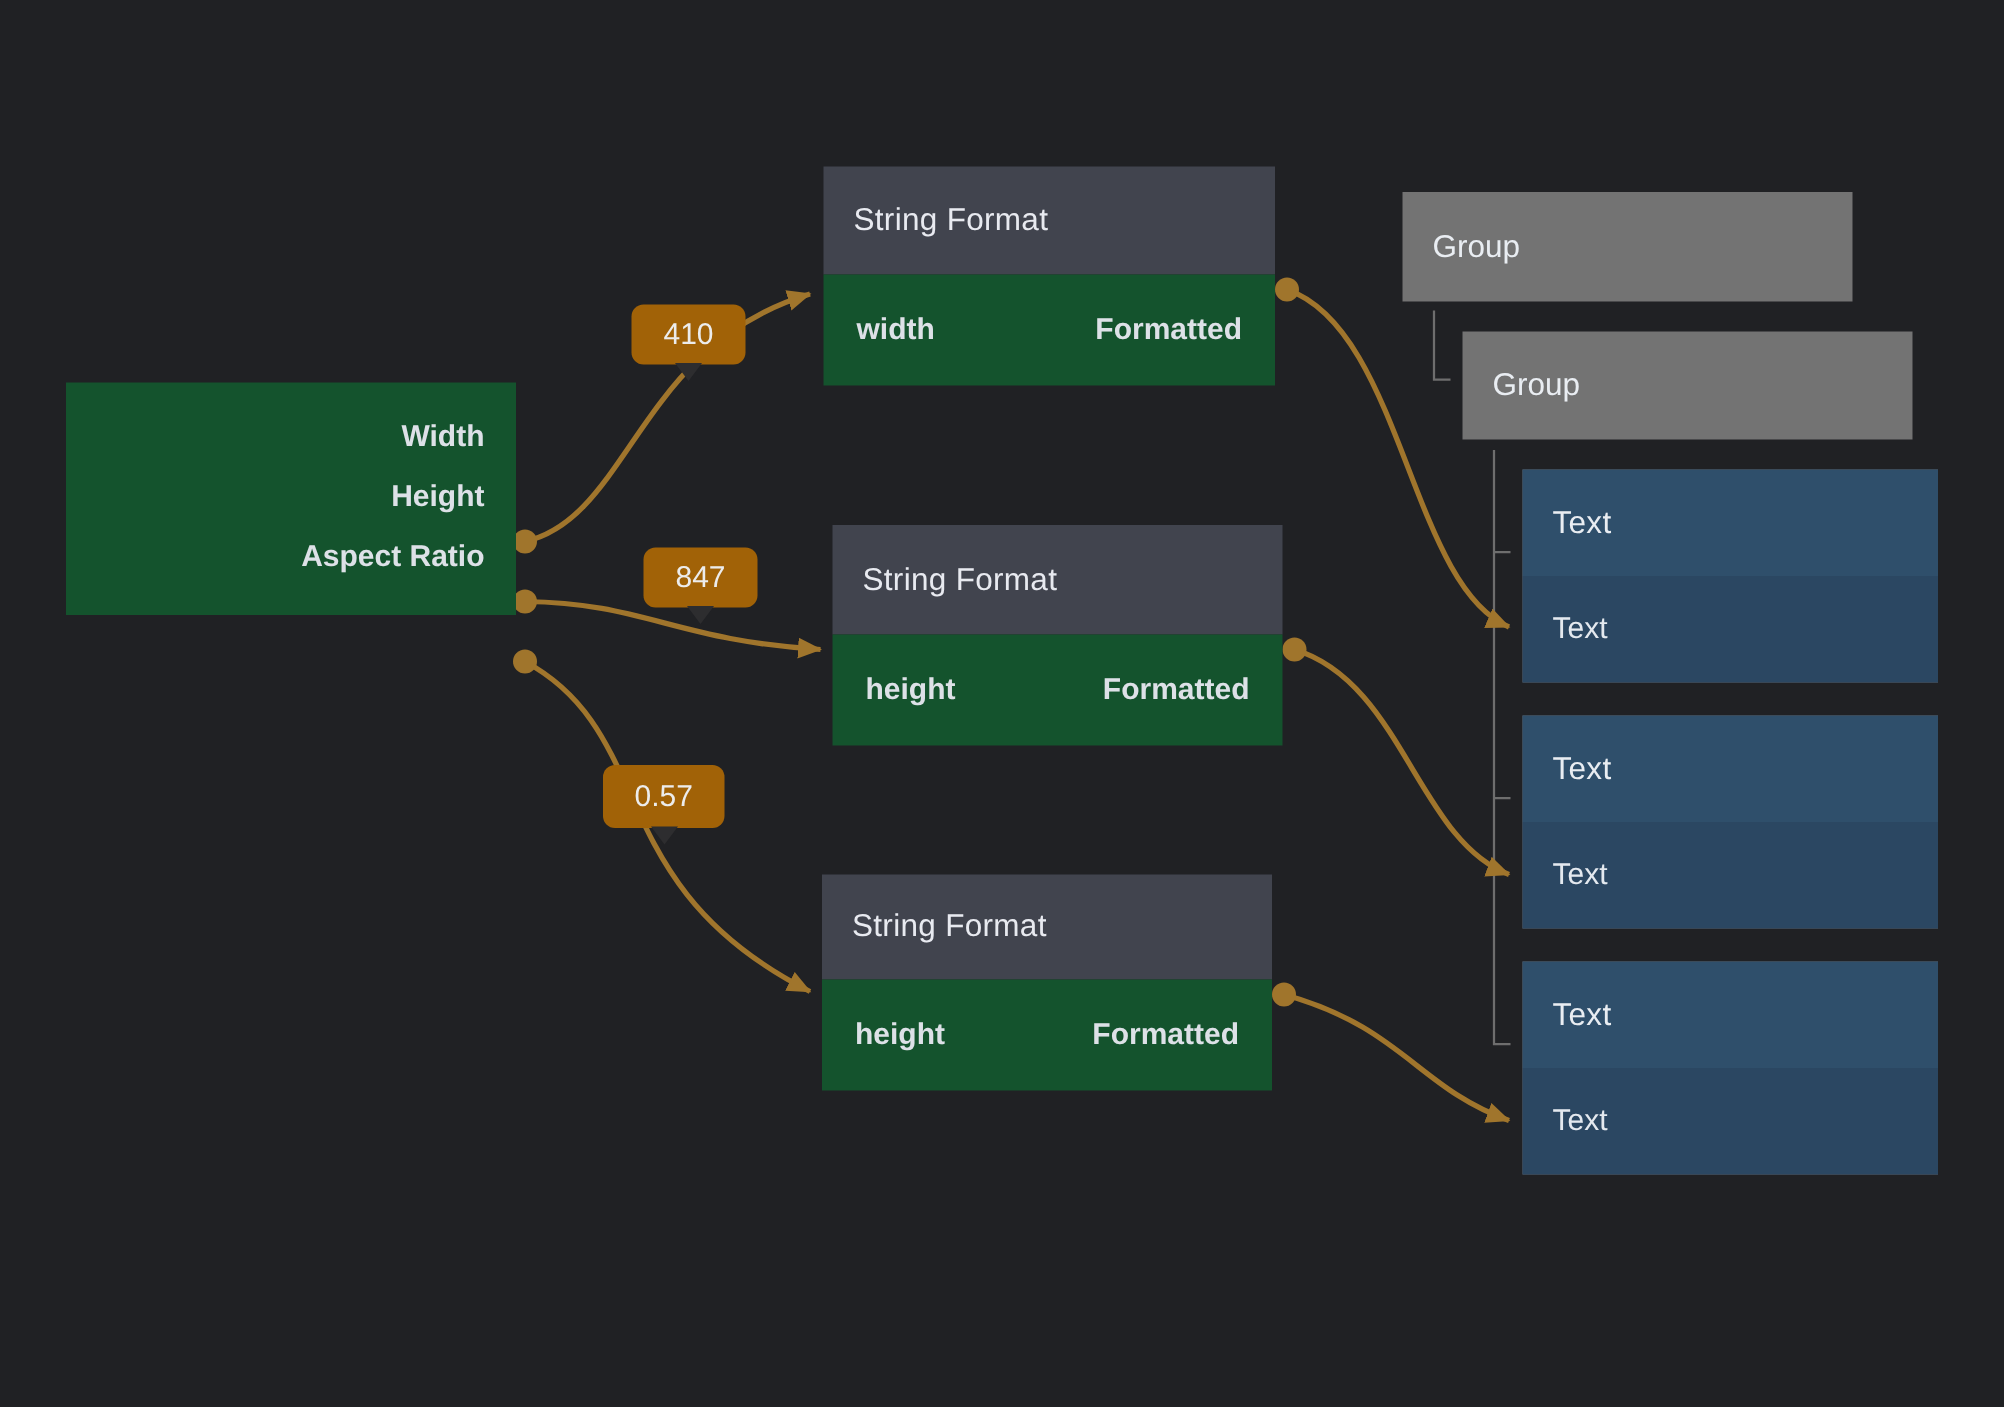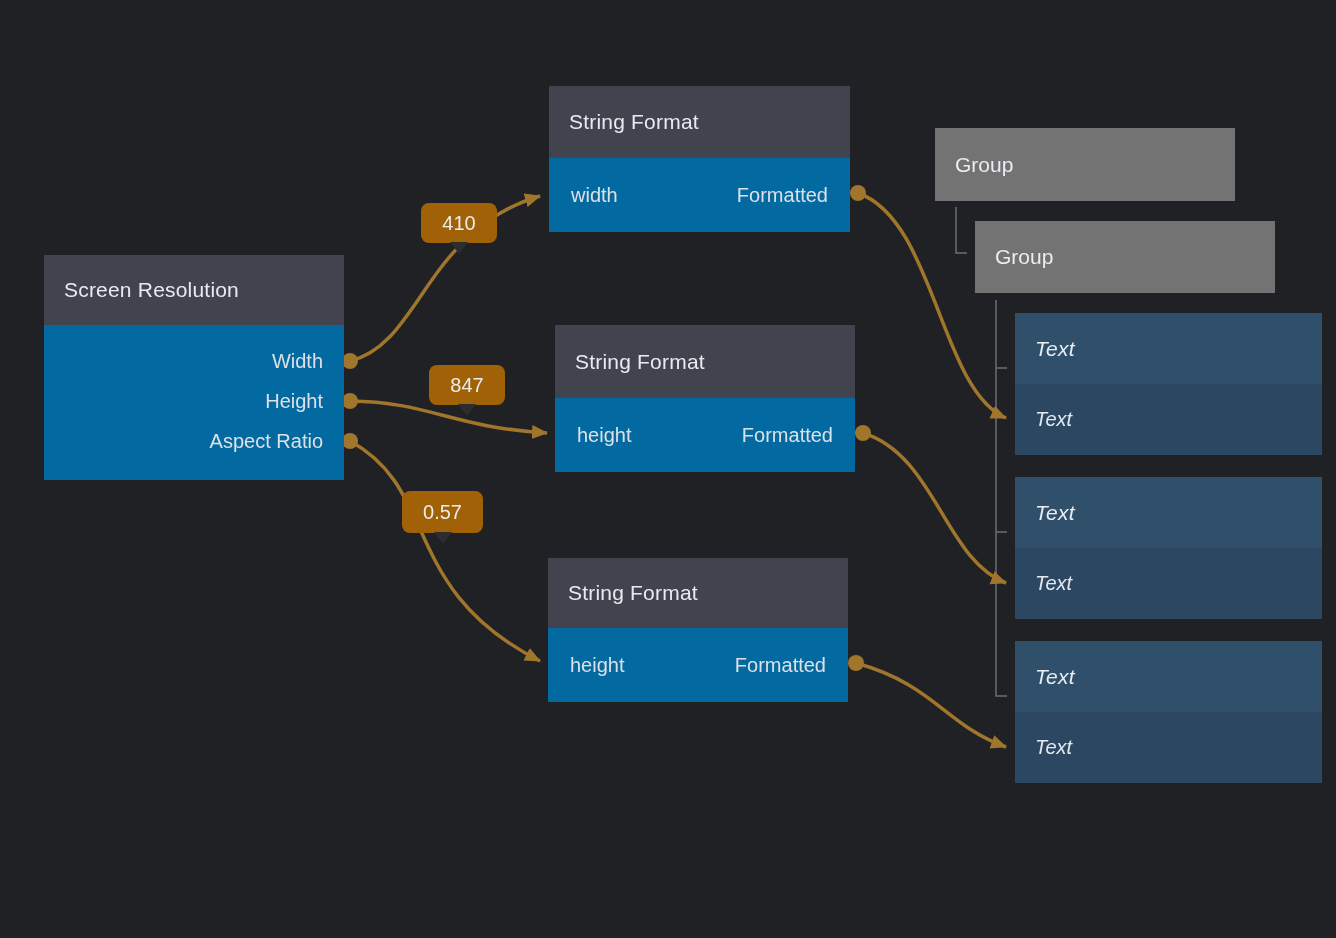--- a/index.html
+++ b/index.html
@@ -8,22 +8,22 @@
     background:#202124;
     font-family:"Liberation Sans", sans-serif;
     position:relative;
     overflow:hidden;
   }
   #canvas{position:absolute;inset:0;}
   svg#wires{position:absolute;left:0;top:0;z-index:1;}
 
   
   .node{position:absolute;z-index:2;}
-  .gray .node-header{background:#41444e;color:#e8eaf0;}
-  .gray .node-body{background:#0369a1;color:#dde1e7;}
+  .gray .node-header{background:#41444e;color:#e8eaf0;margin-top:25px;}
+  .gray .node-body{background:#14532d;color:#dde1e7;font-weight:bold;}
   .node-header{
     display:flex;align-items:center;
     padding-left:20px;font-size:21px;letter-spacing:.2px;
   }
   .blue{background:#737373;}
   .blue .node-header{color:#e9edf2;}
   .blue-row{background:#2b4762;color:#e4e9ef;}
 
   
   #node-screen-res{left:44px;top:255px;width:300px;}
@@ -44,21 +44,21 @@
   #node-sf3{left:548px;top:558px;width:300px;}
   #node-sf3 .node-header{height:70px;}
 
   
   .group-node{height:73px;width:300px;display:flex;align-items:center;
     padding-left:20px;box-sizing:border-box;font-size:21px;color:#e9edf2;}
   #node-group1{left:935px;top:128px;}
   #node-group2{left:975px;top:221px;height:72px;}
 
   
-  .text-node{width:307px;font-style:italic;}
+  .text-node{width:277px;}
   .text-node .node-header{height:71px;background:#2f4f6b;}
   .text-node .text-row{height:71px;display:flex;align-items:center;
     padding-left:20px;font-size:20px;}
   #node-text1{left:1015px;top:313px;}
   #node-text2{left:1015px;top:477px;}
   #node-text3{left:1015px;top:641px;}
 
   
   .badge{
     position:absolute;z-index:3;
@@ -67,21 +67,21 @@
     font-size:20px;
     display:flex;align-items:center;justify-content:center;
   }
   .badge::after{
     content:"";position:absolute;left:50%;bottom:-11px;transform:translateX(-50%);
     width:0;height:0;border:9px solid transparent;border-top:12px solid #2d2d2f;
     border-bottom:none;
   }
   #badge-width{left:421px;top:203px;width:76px;height:40px;}
   #badge-height{left:429px;top:365px;width:76px;height:40px;}
-  #badge-ratio{left:402px;top:491px;width:81px;height:42px;}
+  #badge-ratio{left:402px;top:510px;width:81px;height:42px;}
 </style>
 </head>
 <body>
 
 <div id="canvas">
 
   <svg id="wires" width="1336" height="938" viewBox="0 0 1336 938">
     <defs>
       <marker id="arrow" markerUnits="userSpaceOnUse" markerWidth="18" markerHeight="16" refX="15" refY="7" orient="auto">
         <path d="M0,0 L16,7 L0,14 Z" fill="#a0752c"></path>
@@ -101,21 +101,20 @@
 
     <circle cx="350" cy="361" r="8" fill="#a0752c"></circle>
     <circle cx="350" cy="401" r="8" fill="#a0752c"></circle>
     <circle cx="350" cy="441" r="8" fill="#a0752c"></circle>
     <circle cx="858" cy="193" r="8" fill="#a0752c"></circle>
     <circle cx="863" cy="433" r="8" fill="#a0752c"></circle>
     <circle cx="856" cy="663" r="8" fill="#a0752c"></circle>
   </svg>
 
   <div class="node gray" id="node-screen-res">
-    <div class="node-header">Screen Resolution</div>
     <div class="node-body">
       <div class="out-row">Width</div>
       <div class="out-row">Height</div>
       <div class="out-row">Aspect Ratio</div>
     </div>
   </div>
 
   <div class="node gray sf" id="node-sf1">
     <div class="node-header">String Format</div>
     <div class="node-body">

